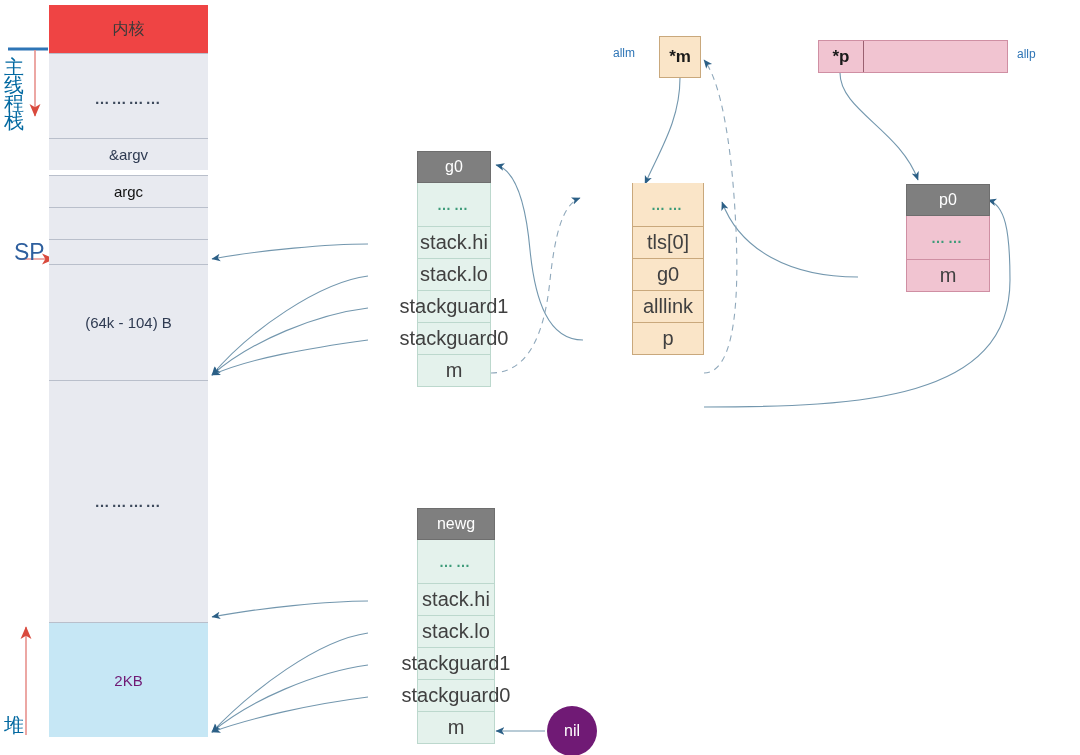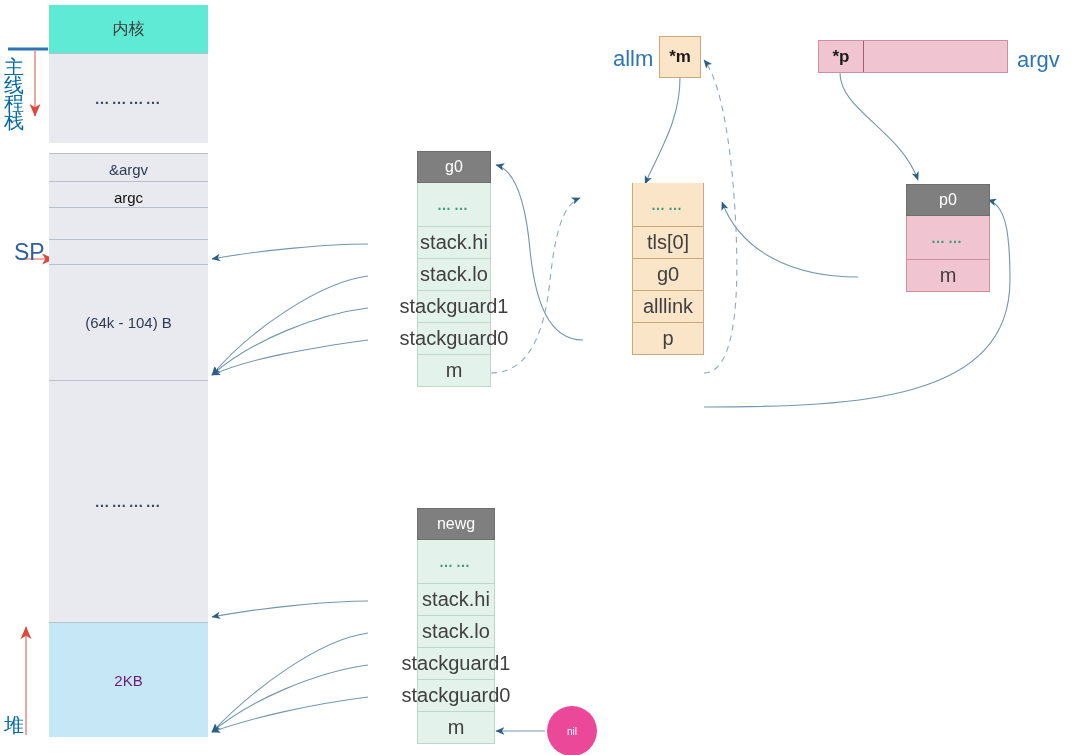--- a/index.html
+++ b/index.html
@@ -7,21 +7,21 @@
   #stage{position:relative;width:1080px;height:755px;overflow:hidden;background:#fff;}
   #wires{position:absolute;left:0;top:0;width:1080px;height:755px;pointer-events:none;}
 
   .blk{position:absolute;box-sizing:border-box;}
 
   
   .memcol{left:49px;top:5px;width:159px;height:740px;}
   .memrow{position:absolute;left:0;box-sizing:border-box;width:159px;
           display:flex;align-items:center;justify-content:center;
           font-size:15px;color:#2f3b52;text-align:center;}
-  .mem-kernel{background:#5eead4;color:#3a3a3a;font-size:16px;}
+  .mem-kernel{background:#ef4444;color:#3a3a3a;font-size:16px;}
   .mem-body{background:#e8eaf0;border-top:1px solid #b9bfcb;}
   .mem-heap{background:#c6e7f5;border-top:1px solid #b9bfcb;}
   .dots{letter-spacing:2px;color:#3d4a5c;font-size:15px;font-weight:700;}
 
   
   .sbox{box-sizing:border-box;padding-left:48px;}
   .shdr{box-sizing:border-box;width:100%;height:32px;background:#7f7f7f;color:#fff;
         display:flex;align-items:center;justify-content:center;font-size:16px;
         border:1px solid #6e6e6e;}
   .srow{box-sizing:border-box;width:100%;height:32px;display:flex;align-items:center;
@@ -39,25 +39,25 @@
 
   
   .ptrcell{box-sizing:border-box;background:#fae5c8;border:1px solid #c9a87c;
            display:flex;align-items:center;justify-content:center;
            font-size:17px;color:#1a1a1a;font-weight:700;}
   .allp-box{box-sizing:border-box;background:#f1c4d1;border:1px solid #cf8fa3;display:flex;}
   .allp-cell{box-sizing:border-box;display:flex;align-items:center;justify-content:center;
              font-size:17px;color:#1a1a1a;font-weight:700;}
   .allp-divider{width:1px;background:#9a6070;}
 
-  .caplabel{position:absolute;color:#2e75b6;font-size:22px;}
+  .caplabel{position:absolute;color:#2e75b6;font-size:12px;}
 
   
-  .nil{position:absolute;border-radius:50%;background:#ec4899;color:#fff;
-       display:flex;align-items:center;justify-content:center;font-size:10px;}
+  .nil{position:absolute;border-radius:50%;background:#701a75;color:#fff;
+       display:flex;align-items:center;justify-content:center;font-size:16px;}
 
   
   .vlabel{position:absolute;color:#0369a1;font-size:20px;line-height:18px;
           text-align:center;width:18px;}
   .sp-label{position:absolute;color:#2e5f9e;font-size:23px;font-weight:400;}
 </style>
 </head>
 <body>
 
 <div id="stage">
@@ -118,22 +118,22 @@
 
       <path d="M704,373 C730,373 740,320 736,230 C732,140 720,80 704,60" marker-end="url(#ah)"></path>
     </g>
 
     <line x1="545" y1="731" x2="496" y2="731" stroke="#7397ae" stroke-width="1.1" marker-end="url(#ah)"></line>
   </svg>
 
   <div class="blk memcol">
     <div class="memrow mem-kernel" style="top:0;height:48px;">内核</div>
     <div class="memrow mem-body dots" style="top:48px;height:90px;">…………</div>
-    <div class="memrow mem-body" style="top:148px;height:32px;text-align:right;">&amp;argv</div>
-    <div class="memrow mem-body" style="top:170px;height:32px;color:#111;margin-top:6px;">argc</div>
+    <div class="memrow mem-body" style="top:133px;height:32px;text-align:right;">&amp;argv</div>
+    <div class="memrow mem-body" style="top:170px;height:32px;color:#111;">argc</div>
     <div class="memrow mem-body" style="top:202px;height:32px;"></div>
     <div class="memrow mem-body" style="top:234px;height:25px;"></div>
     <div class="memrow mem-body" style="top:259px;height:116px;">(64k - 104) B</div>
     <div class="memrow mem-body dots" style="top:375px;height:242px;">…………</div>
     <div class="memrow mem-heap" style="top:617px;height:115px;color:#701a75;">2KB</div>
   </div>
 
   <div class="vlabel" style="left:4px;top:58px;">主线程栈</div>
   <div class="vlabel" style="left:4px;top:716px;">堆</div>
   <div class="sp-label" style="left:14px;top:239px;">SP</div>
@@ -173,17 +173,17 @@
   </div>
 
   <div class="caplabel" style="left:613px;top:46px;">allm</div>
   <div class="blk ptrcell" style="left:659px;top:36px;width:42px;height:42px;">*m</div>
 
   <div class="blk allp-box" style="left:818px;top:40px;width:190px;height:33px;">
     <div class="allp-cell" style="width:44px;">*p</div>
     <div class="allp-divider"></div>
     <div class="allp-cell" style="flex:1;"></div>
   </div>
-  <div class="caplabel" style="left:1017px;top:47px;">argv</div>
+  <div class="caplabel" style="left:1017px;top:47px;">allp</div>
 
   <div class="nil" style="left:547px;top:706px;width:50px;height:50px;">nil</div>
 
 </div>
 
 </body></html>

